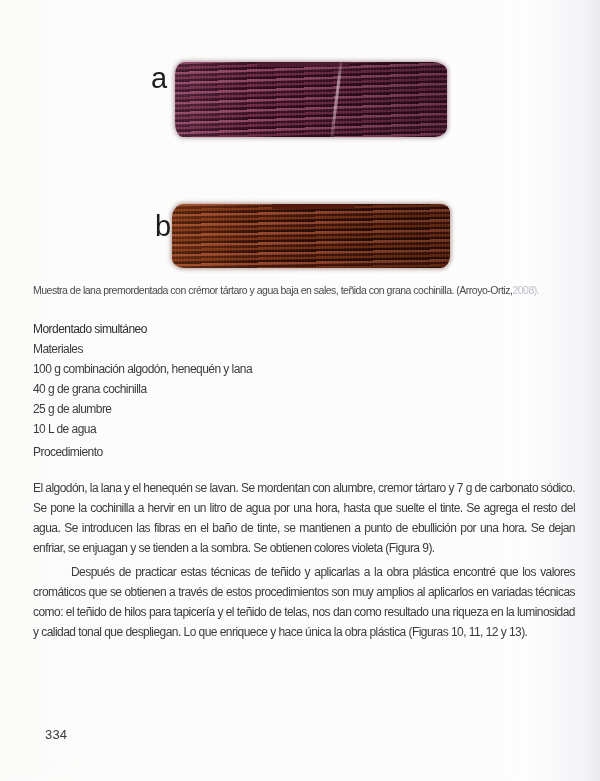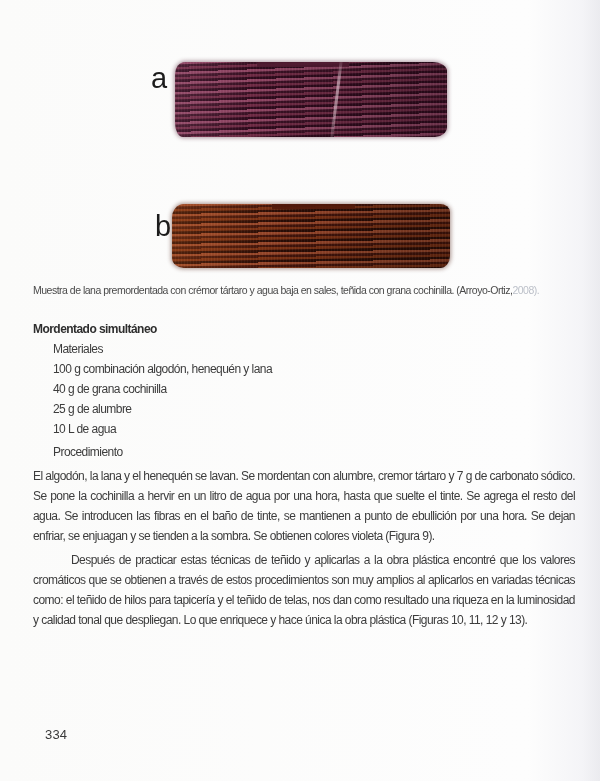--- a/index.html
+++ b/index.html
@@ -112,31 +112,31 @@
   .content {
     position: absolute;
     top: 316px; left: 33px;
     width: 542px;
     font-size: 12px;
     letter-spacing: -0.55px;
     line-height: 20px;
     color: #3c3c3c;
   }
   .heading {
-    font-weight: bold;
+    font-weight: normal;
     color: #2e2e2e;
     margin-top: 3px;
   }
-  .line { white-space: nowrap; margin-left: 20px; }
+  .line { white-space: nowrap; }
   .proc-head { margin-top: 3px; }
   .para {
     margin: 0;
     text-align: justify;
   }
-  .para.first { margin-top: 4px; }
+  .para.first { margin-top: 16px; }
   .para.indent {
     margin-top: 4px;
     text-indent: 38px;
   }
   
   .page-number {
     position: absolute;
     left: 45px;
     top: 727px;
     font-size: 13px;

